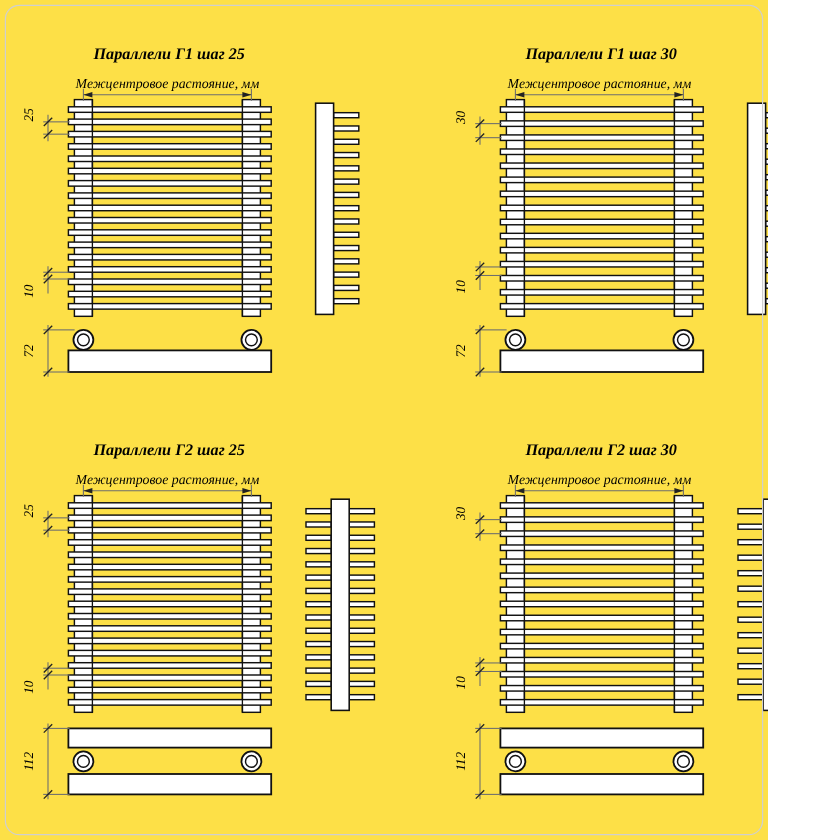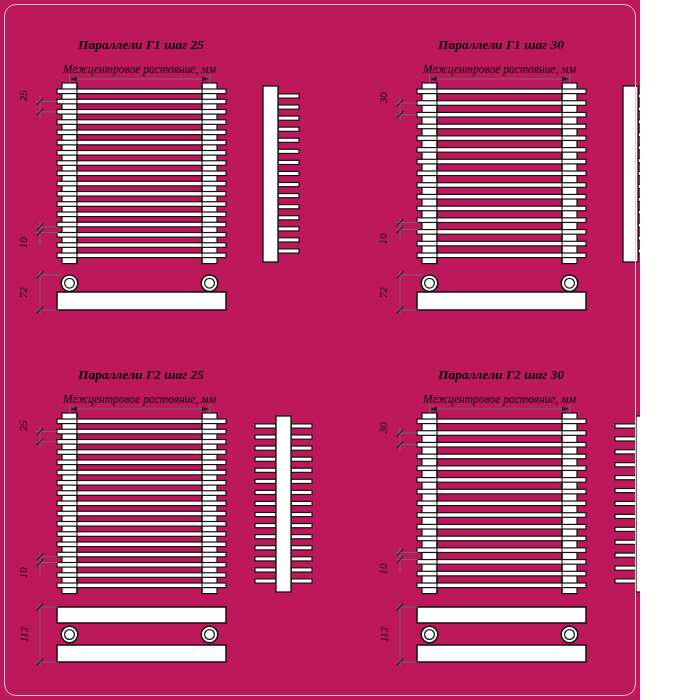--- a/index.html
+++ b/index.html
@@ -1,17 +1,17 @@
 <!DOCTYPE html>
 <html><head>
 <meta charset="utf-8">
 <style>
   html,body{margin:0;padding:0;background:#ffffff;}
   .sheet{
-    position:relative;width:640px;height:700px;background:#be185d;
+    position:relative;width:640px;height:700px;background:#fde047;
     box-sizing:border-box;overflow:hidden;
   }
   .frame{
     position:absolute;left:4px;top:4px;right:4px;bottom:4px;
     border:1.5px solid #cfcfcf;border-radius:12px;pointer-events:none;
   }
   svg{position:absolute;left:0;top:0;}
   svg text{font-family:"Liberation Serif",serif;font-style:italic;fill:#000;}
   .t-title{font-size:13.5px;font-weight:bold;}
   .t-sub{font-size:11.5px;}

